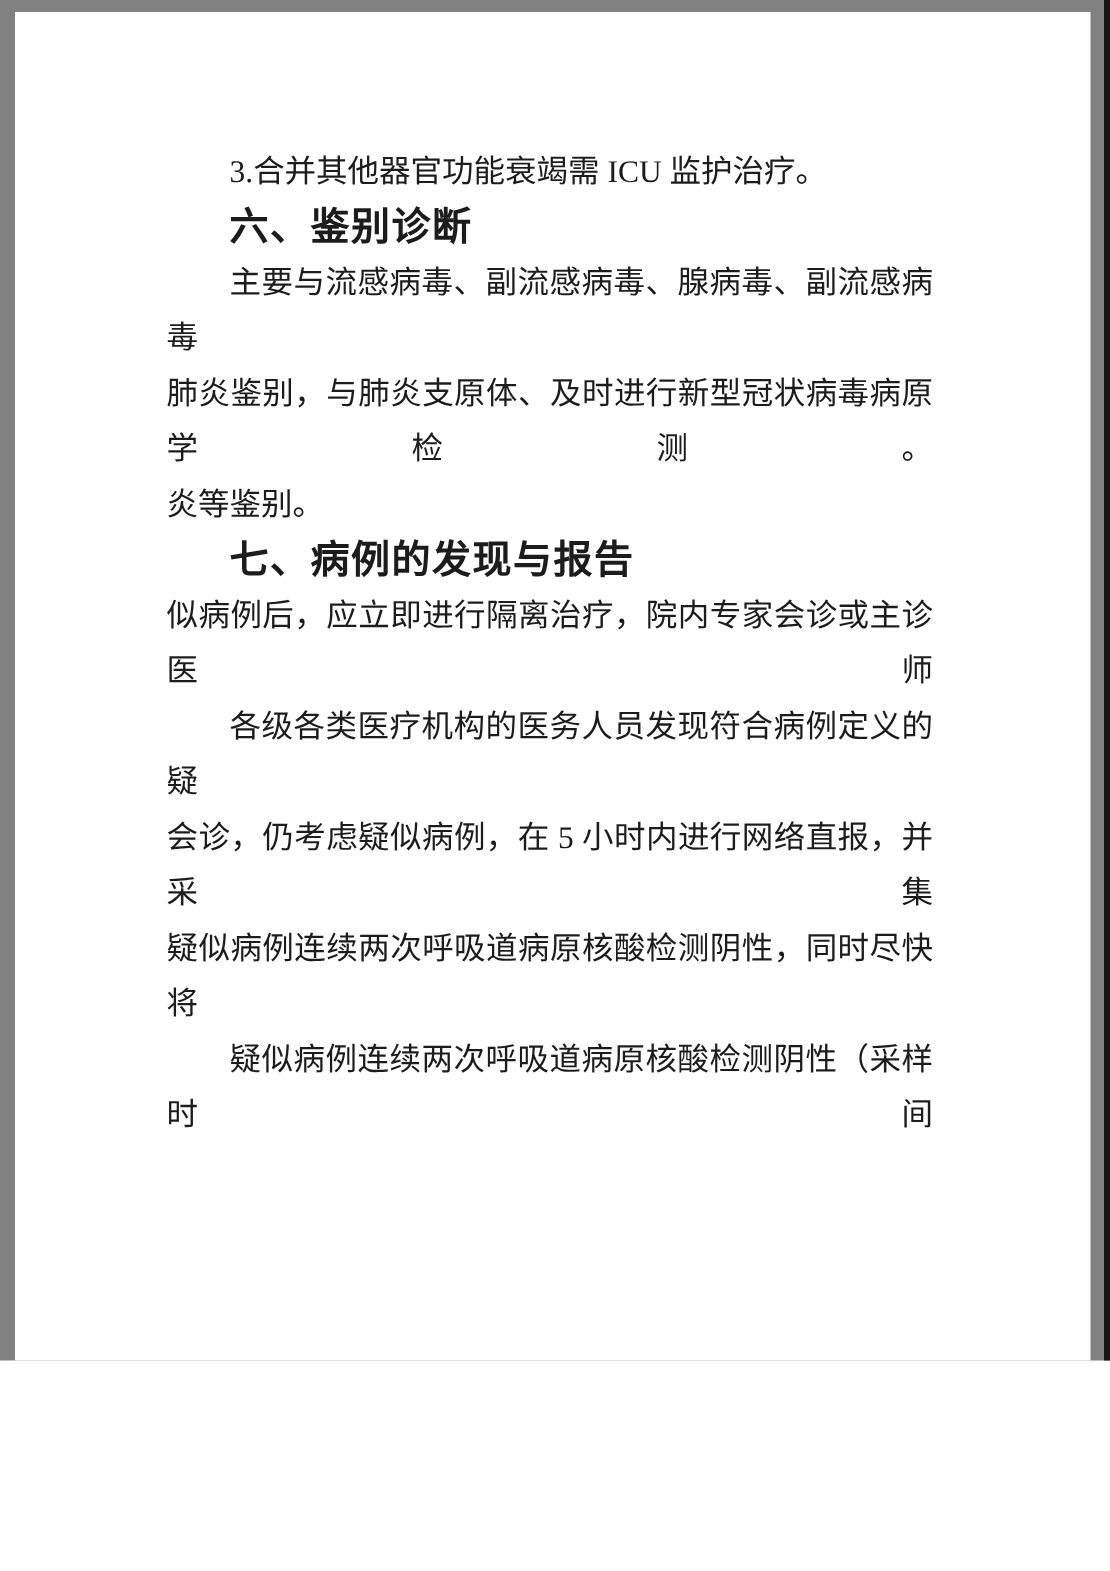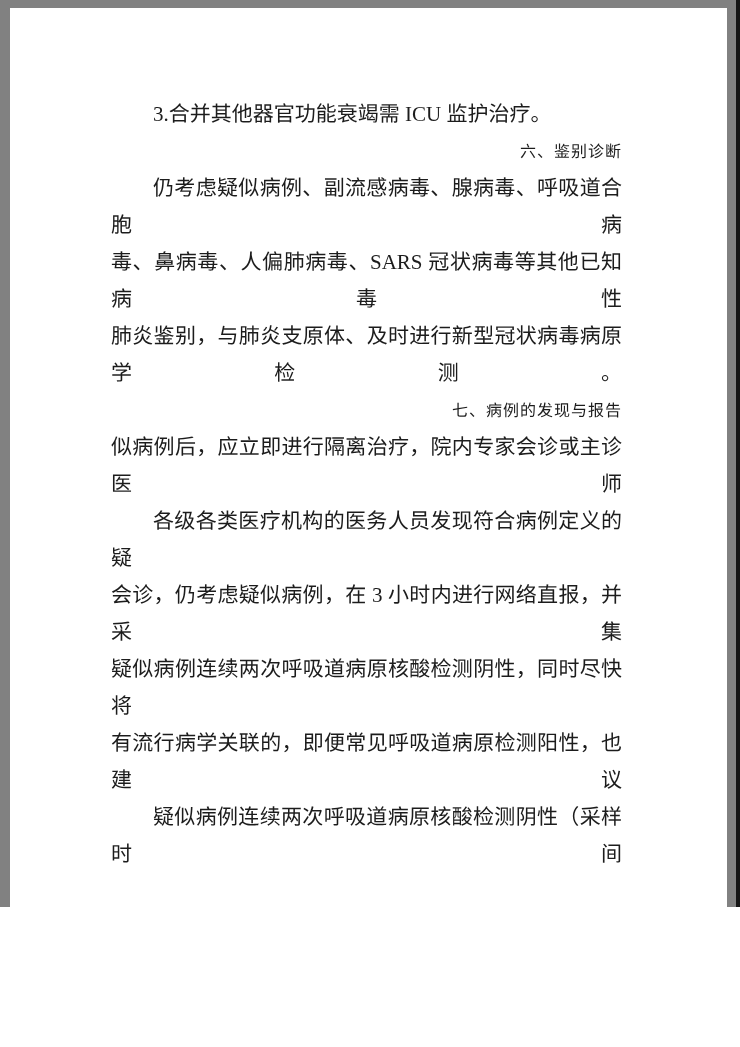--- a/index.html
+++ b/index.html
@@ -41,40 +41,38 @@
     text-align:left;
   }
   .line.indent{ text-indent:42px; }
   .line.justify{
     text-align:justify;
     text-align-last:justify;
     -moz-text-align-last:justify;
   }
   .line.heading{
     font-family:"Liberation Sans","DejaVu Sans",sans-serif;
-    font-weight:normal;
-    font-size:16px;
+    font-weight:bold;
+    font-size:26px;
     letter-spacing:1px;
-    text-align:right;
   }
 </style>
 </head>
 <body>
 
 <div class="viewer">
   <div class="paper">
     <div class="text-column">
         <div class="line body indent">3.合并其他器官功能衰竭需 ICU 监护治疗。</div>
         <div class="line heading indent">六、鉴别诊断</div>
-        <div class="line body indent justify">仍考虑疑似病例、副流感病毒、腺病毒、呼吸道合胞病</div>
-        <div class="line body justify">毒、鼻病毒、人偏肺病毒、SARS 冠状病毒等其他已知病毒性</div>
+        <div class="line body indent justify">主要与流感病毒、副流感病毒、腺病毒、副流感病毒</div>
         <div class="line body justify">肺炎鉴别，与肺炎支原体、及时进行新型冠状病毒病原学检测。</div>
+        <div class="line body">炎等鉴别。</div>
         <div class="line heading indent">七、病例的发现与报告</div>
         <div class="line body justify">似病例后，应立即进行隔离治疗，院内专家会诊或主诊医师</div>
         <div class="line body indent justify">各级各类医疗机构的医务人员发现符合病例定义的疑</div>
-        <div class="line body justify">会诊，仍考虑疑似病例，在 3 小时内进行网络直报，并采集</div>
+        <div class="line body justify">会诊，仍考虑疑似病例，在 5 小时内进行网络直报，并采集</div>
         <div class="line body justify">疑似病例连续两次呼吸道病原核酸检测阴性，同时尽快将</div>
-        <div class="line body justify">有流行病学关联的，即便常见呼吸道病原检测阳性，也建议</div>
         <div class="line body indent justify">疑似病例连续两次呼吸道病原核酸检测阴性（采样时间</div>
       </div>
   </div>
   <div class="edge-strip"></div>
 </div>
 
 </body></html>

